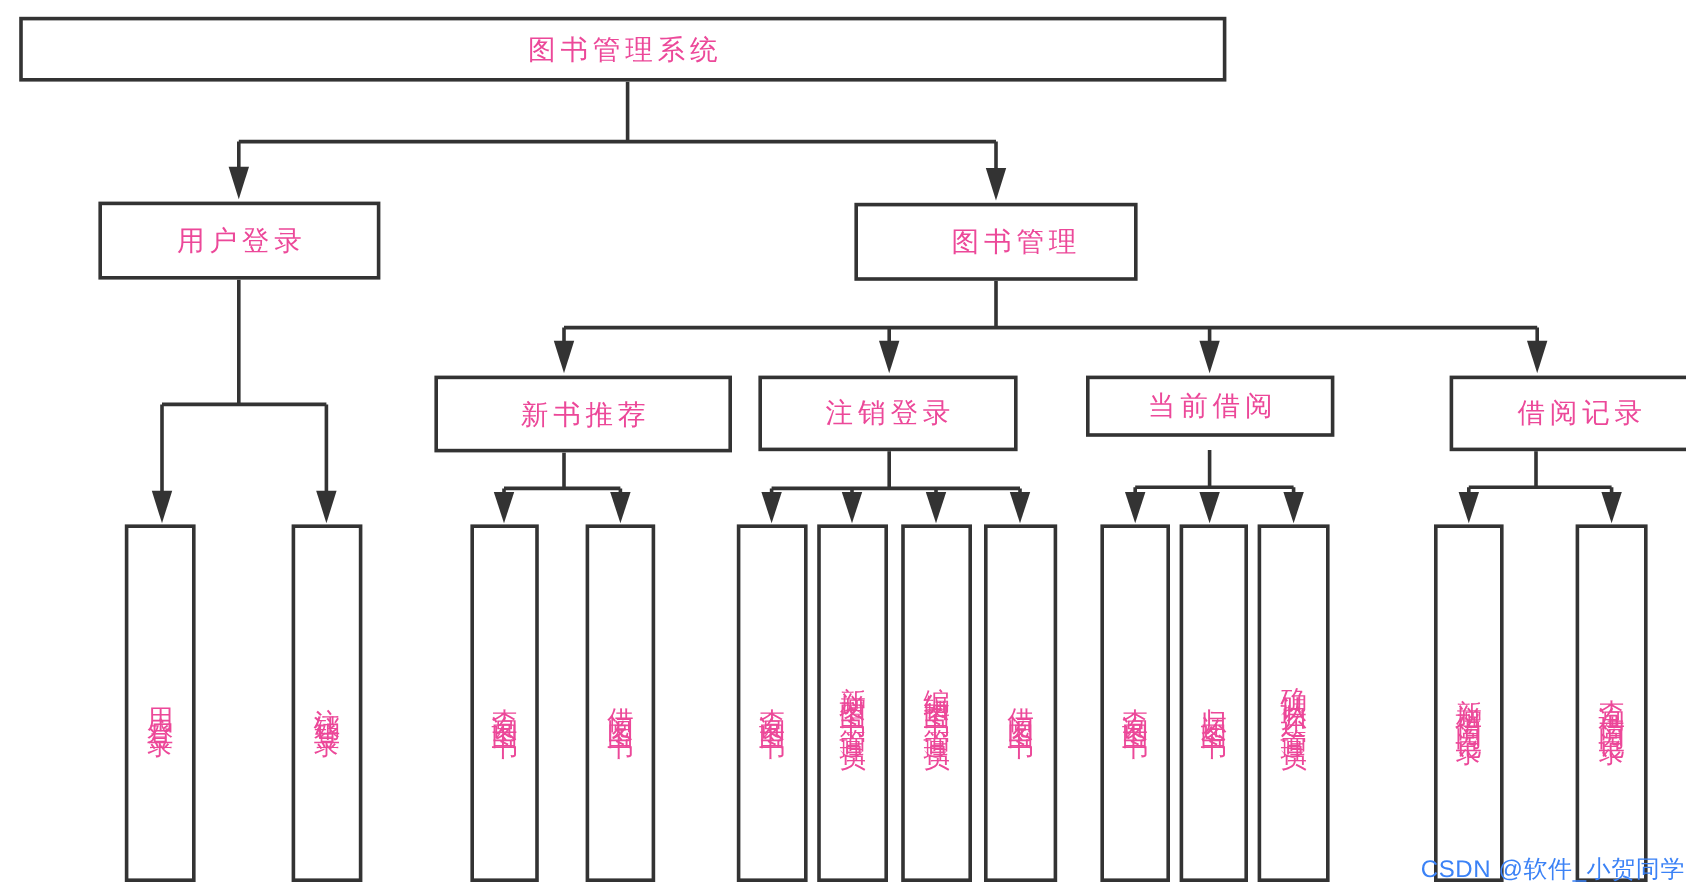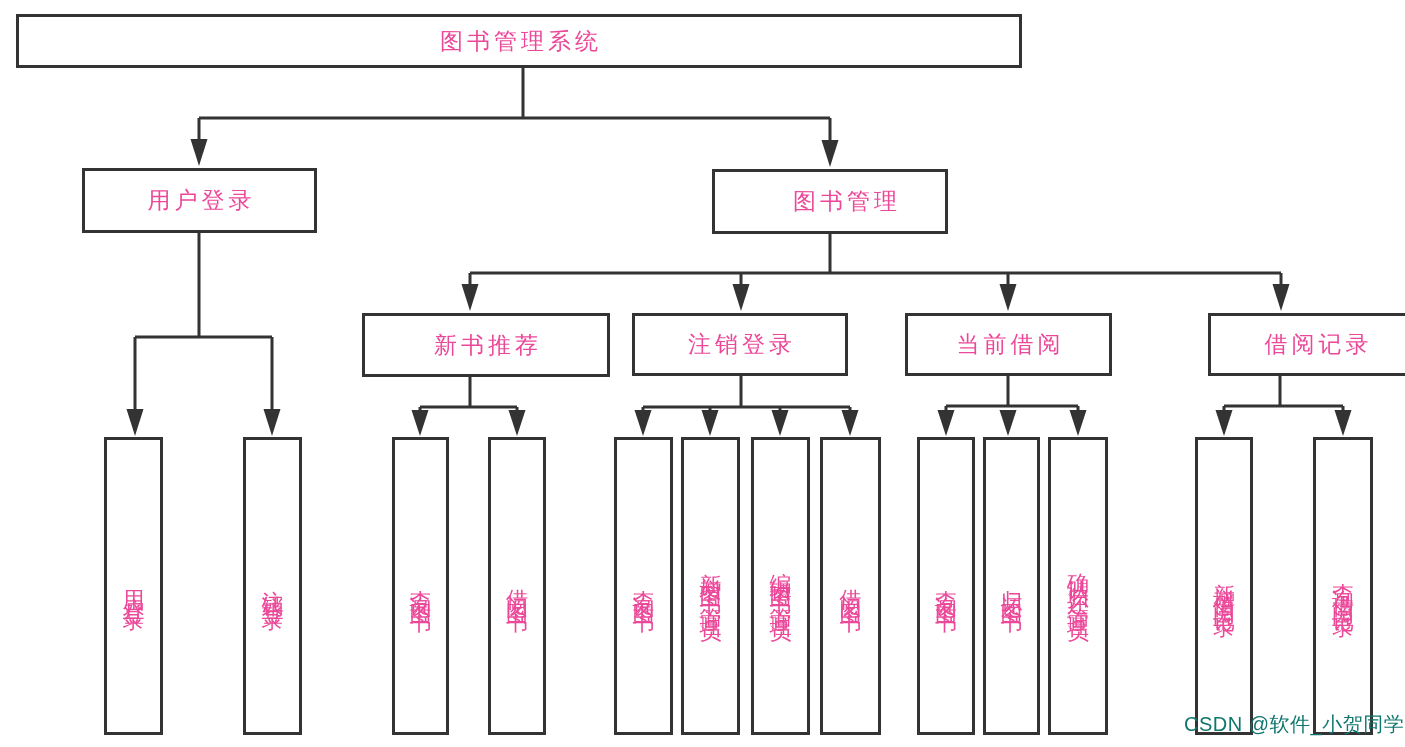--- a/index.html
+++ b/index.html
@@ -33,21 +33,21 @@
     text-orientation:mixed;
     font-size:22px;
     letter-spacing:7px;
     line-height:1;
     top:437px; height:298px;
   }
   #watermark {
     position:absolute;
     left:1184px; top:711px;
     font-size:20px;
-    color:#0f766e;
+    color:#3b82f6;
     letter-spacing:0.5px;
     white-space:nowrap;
     z-index:5;
   }
 </style>
 </head>
 <body>
 
 <div id="stage">
 
@@ -91,21 +91,21 @@
     </g>
   </svg>
 
   <div class="node hbox" style="left:16px; top:14px; width:1006px; height:54px;">图书管理系统</div>
 
   <div class="node hbox" style="left:82px; top:168px; width:235px; height:65px;">用户登录</div>
   <div class="node hbox" style="left:712px; top:169px; width:236px; height:65px;padding-left:30px;">图书管理</div>
 
   <div class="node hbox" style="left:362px; top:313px; width:248px; height:64px;">新书推荐</div>
   <div class="node hbox" style="left:632px; top:313px; width:216px; height:63px;">注销登录</div>
-  <div class="node hbox" style="left:905px; top:313px; width:207px; height:63px;">当前借阅</div>
+  <div class="node hbox" style="left:905px; top:313px; width:207px; height:51px;">当前借阅</div>
   <div class="node hbox" style="left:1208px; top:313px; width:217px; height:63px;">借阅记录</div>
 
   <div class="node vbox" style="left:104px; width:59px;">用户登录</div>
   <div class="node vbox" style="left:243px; width:59px;">注销登录</div>
 
   <div class="node vbox" style="left:392px; width:57px;">查询图书</div>
   <div class="node vbox" style="left:488px; width:58px;">借阅图书</div>
 
   <div class="node vbox" style="left:614px; width:59px;">查询图书</div>
   <div class="node vbox" style="left:681px; width:59px;">新增图书（管理员）</div>

